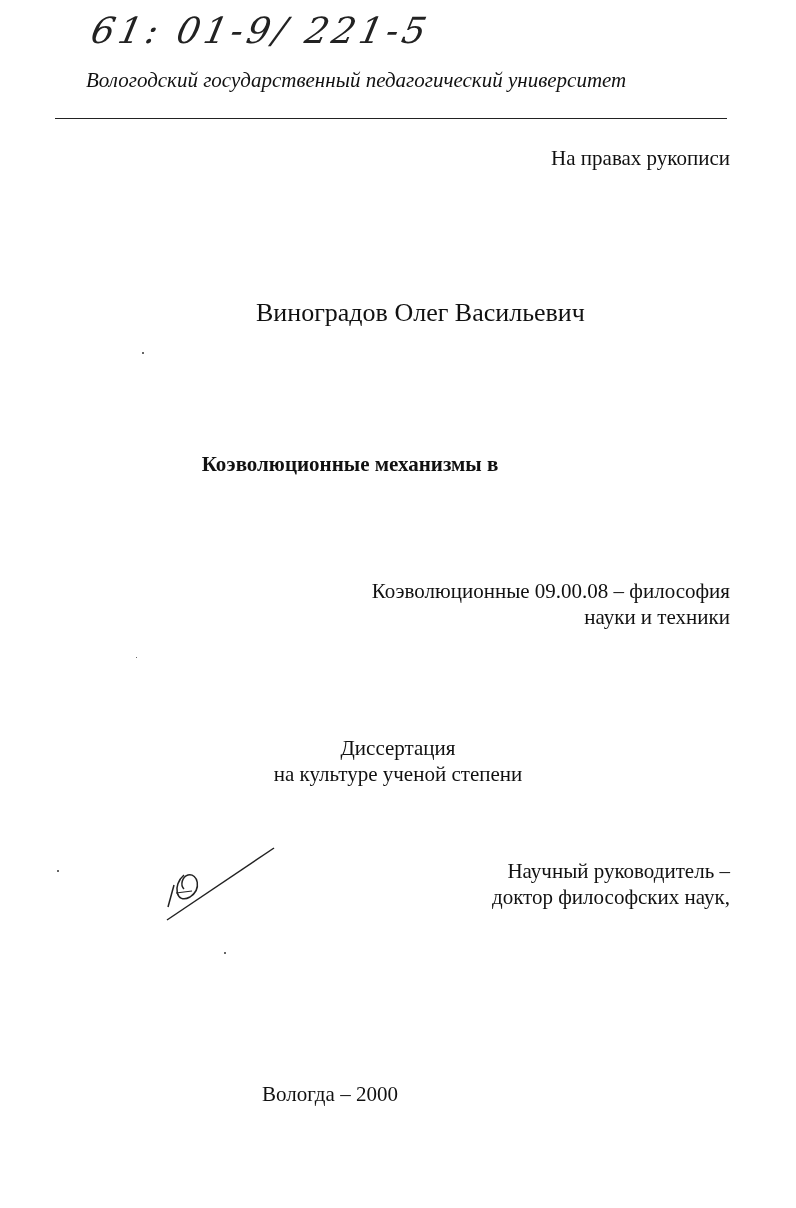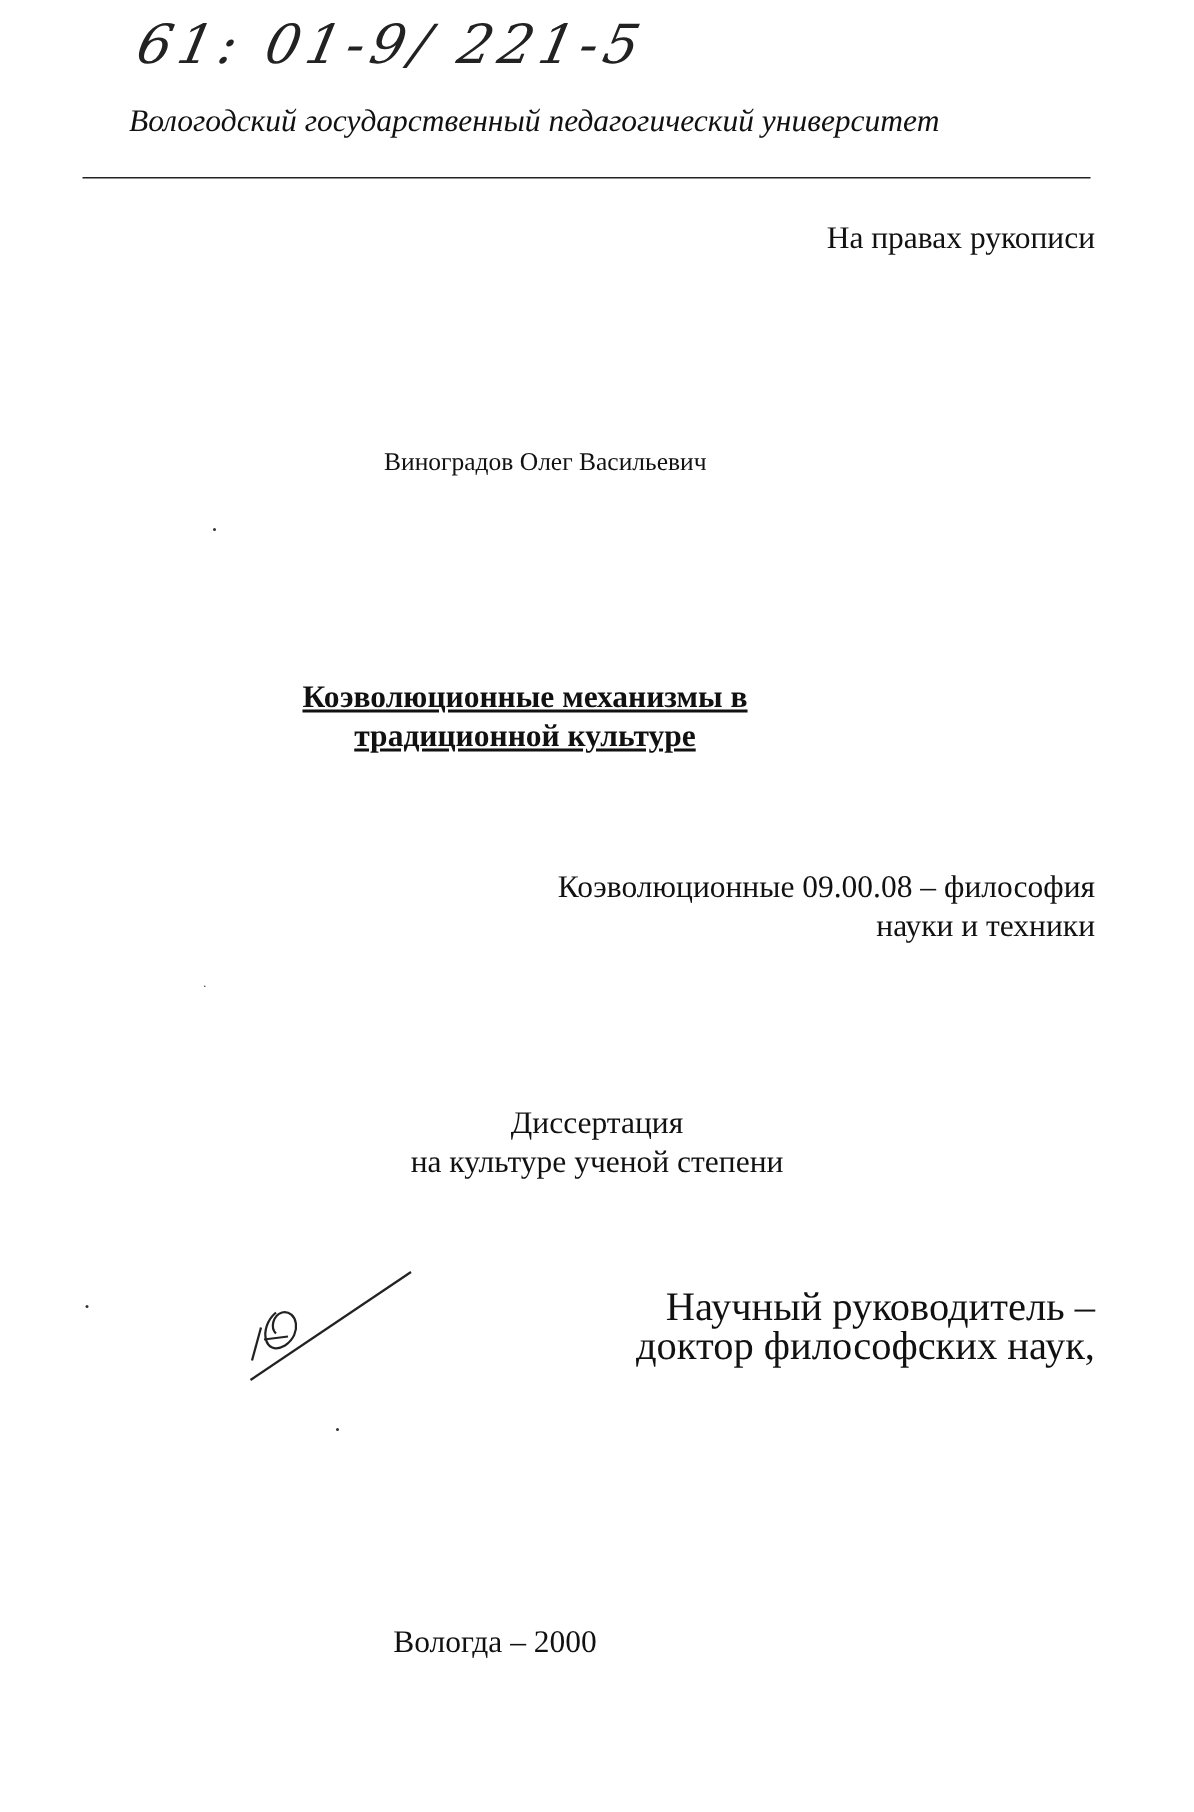--- a/index.html
+++ b/index.html
@@ -4,45 +4,44 @@
 <style>
   html, body { margin:0; padding:0; }
   body { width:796px; height:1208px; background:#ffffff; position:relative; overflow:hidden;
          font-family:"Liberation Serif", serif; color:#111; }
   .abs { position:absolute; white-space:nowrap; }
   .handwritten { left:92px; top:10px; font-family:"DejaVu Serif", serif; font-style:italic;
                  font-size:36px; color:#222; letter-spacing:4px; transform:skewX(-12deg); }
   .university { left:86px; top:68px; font-size:21px;font-style:italic; }
   .rule { position:absolute; left:55px; top:118px; width:672px; height:0; border-top:1.5px solid #222; }
   .rights { right:66px; top:146px; font-size:21px;margin-left:46px; }
-  .author { left:256px; top:298px; font-size:17px; }
-  .title { left:0; width:700px; top:451px; text-align:center; font-size:21px; font-weight:bold; line-height:26px; white-space:normal;text-decoration:underline; }
+  .author { left:256px; top:298px; font-size:26px; }
+  .title { left:0; width:700px; top:451px; text-align:center; font-size:21px; font-weight:bold; line-height:26px; white-space:normal; }
   .title div { margin:0; }
   .spec { right:66px; top:578px; font-size:21px; text-align:right; line-height:26px; }
   .diss { left:0; width:796px; top:705px; text-align:center; font-size:21px; line-height:26px;margin-top:30px; }
-  .advisor { right:66px; top:858px; font-size:27px; text-align:right; line-height:26px; }
+  .advisor { right:66px; top:858px; font-size:21px; text-align:right; line-height:26px; }
   .city { left:0; width:660px; top:1082px; text-align:center; font-size:21px; }
   .signature { position:absolute; left:162px; top:845px; }
   .speck { position:absolute; width:2px; height:2px; background:#333; border-radius:1px; }
 </style>
 </head>
 <body>
 
 <div class="abs handwritten">61: 01-9/ 221-5</div>
 
 <div class="abs university">Вологодский государственный педагогический университет</div>
 <div class="rule"></div>
 
 <div class="abs rights">На правах рукописи</div>
 
 <div class="abs author">Виноградов Олег Васильевич</div>
 
 <div class="abs title">
   <div>Коэволюционные механизмы в</div>
-  <div>традиционной культуре</div>
 </div>
 
 <div class="abs spec">
   <div>Коэволюционные 09.00.08 – философия</div>
   <div>науки и техники</div>
 </div>
 
 <div class="abs diss">
   <div>Диссертация</div>
   <div>на культуре ученой степени</div>

